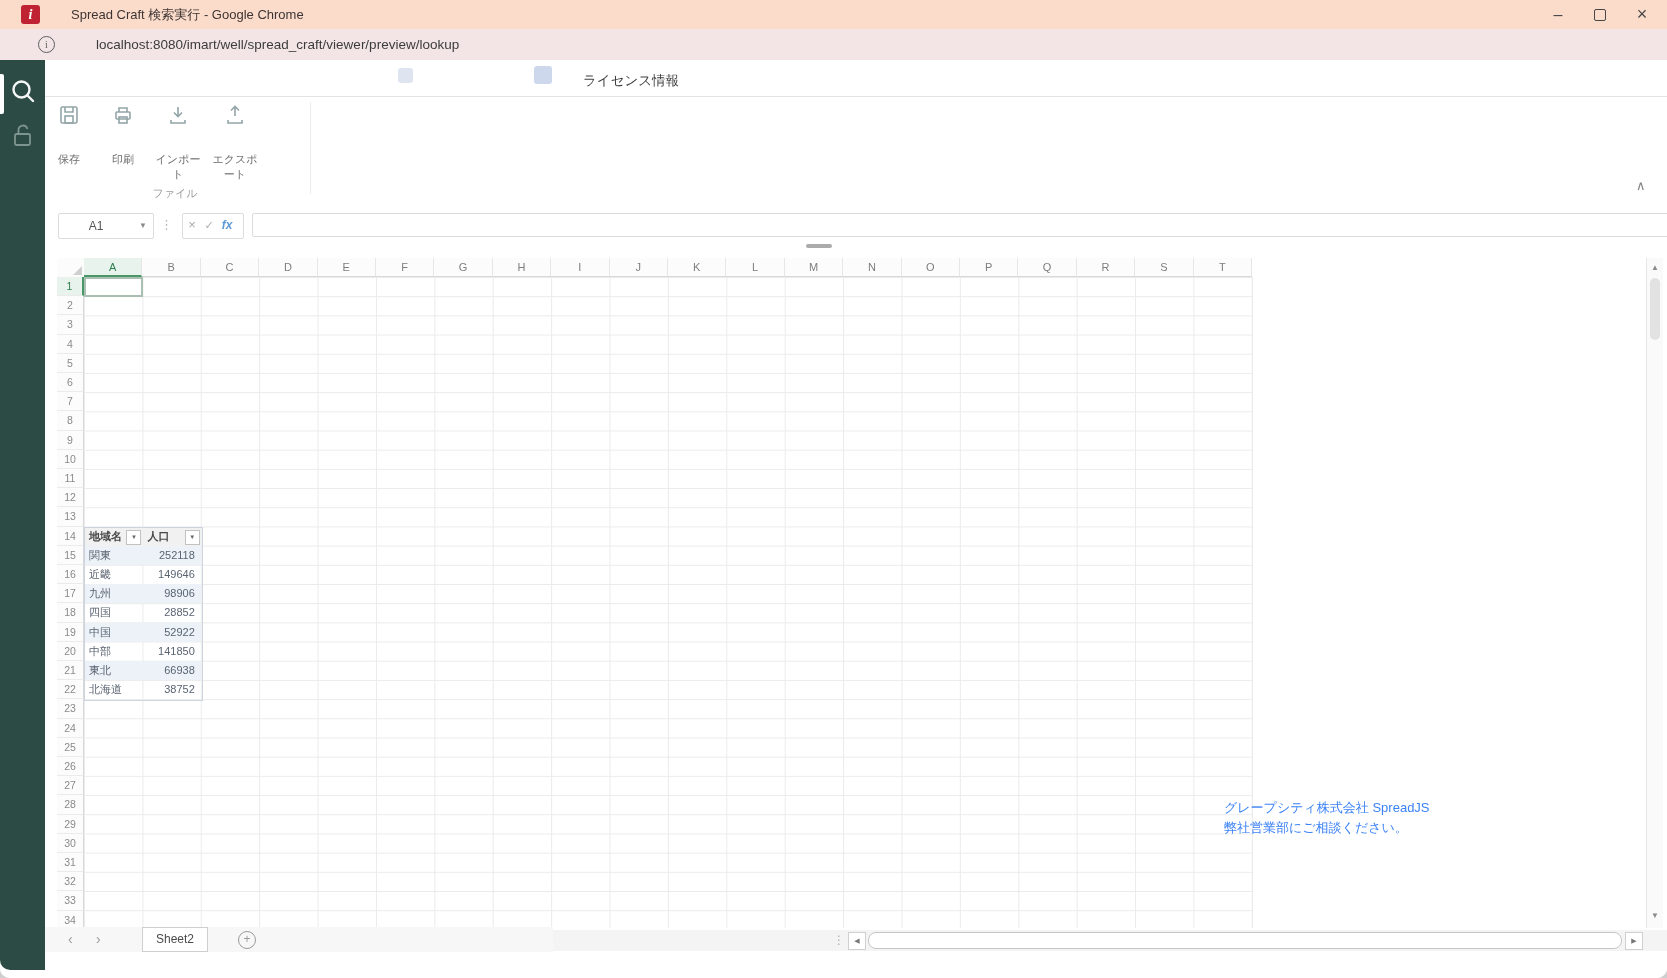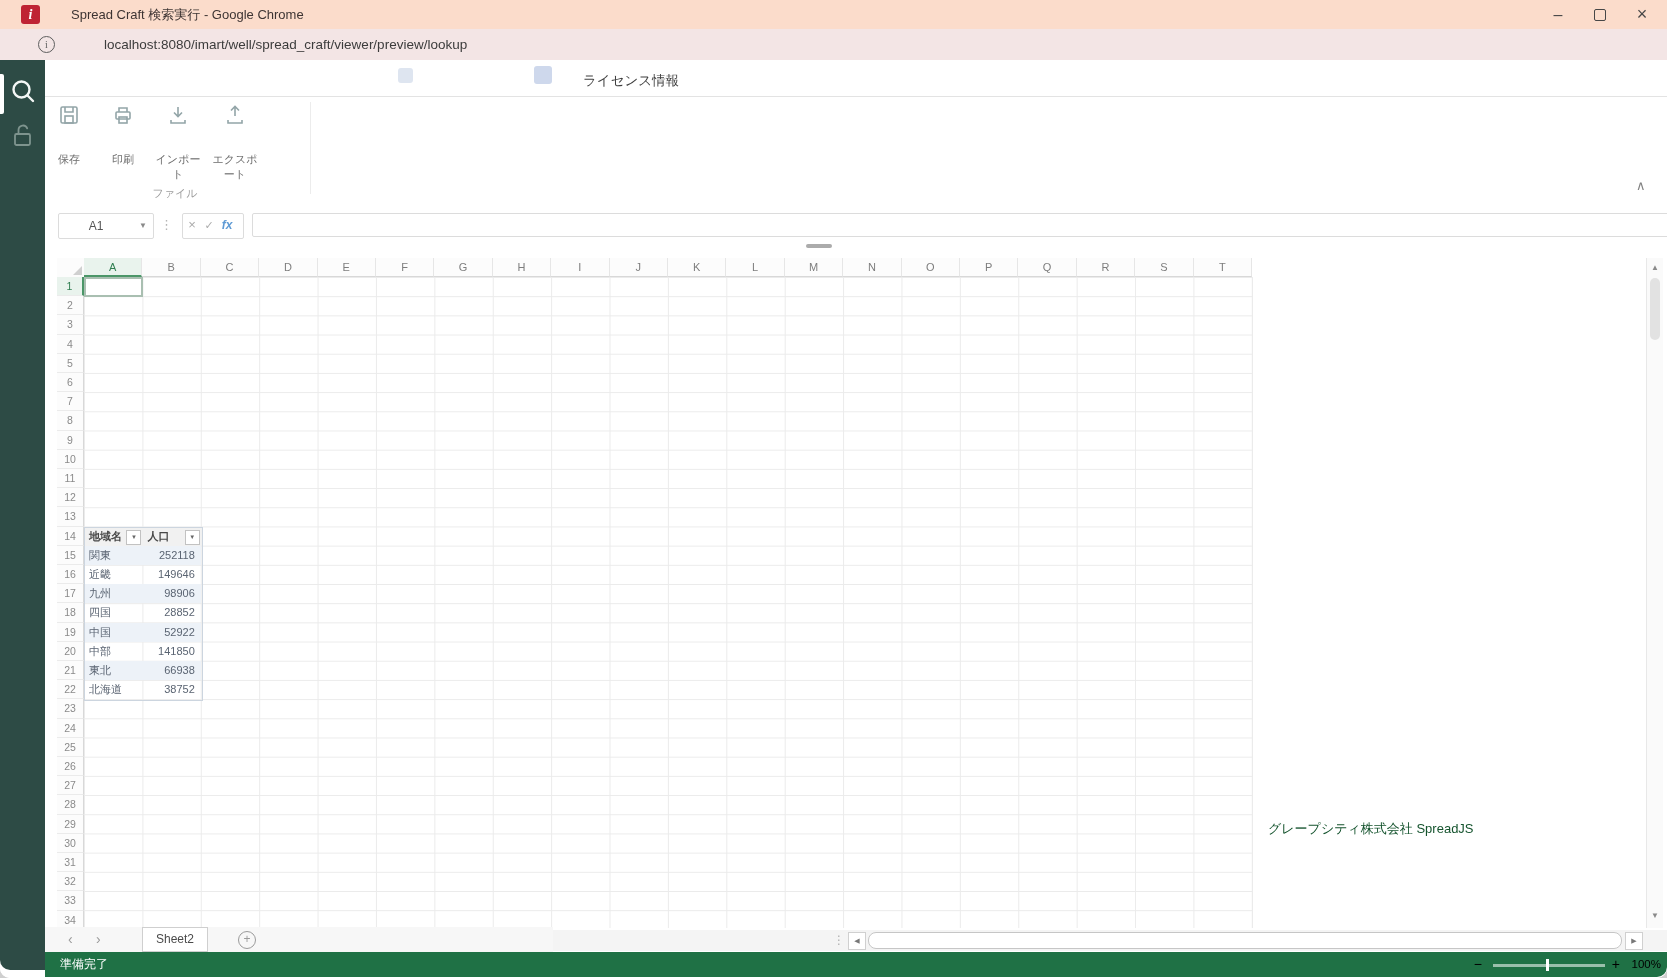--- a/index.html
+++ b/index.html
@@ -8,21 +8,21 @@
   .titlebar{position:absolute;left:0;top:0;width:1667px;height:29px;background:#fbdccb;}
   .favicon{position:absolute;left:21px;top:5px;width:19px;height:19px;background:#bf2333;border-radius:3px;color:#fff;
            font-family:"Liberation Serif",serif;font-style:italic;font-weight:bold;font-size:14px;line-height:19px;text-align:center;}
   .wtitle{position:absolute;left:71px;top:0;height:29px;line-height:29px;font-size:13px;color:#3d3433;}
   .wbtn{position:absolute;top:0;width:40px;height:29px;text-align:center;color:#474747;cursor:default;}
   .wbtn span{line-height:29px;font-size:16px;}
   .maxglyph{display:inline-block;width:10px;height:10px;border:1.4px solid #474747;border-radius:2px;margin-top:9px;}
   .urlbar{position:absolute;left:0;top:29px;width:1667px;height:31px;background:#f3e5e5;border-bottom:1px solid #e9dada;}
   .infoicon{position:absolute;left:38px;top:7px;width:15px;height:15px;border:1.6px solid #5d5d5d;border-radius:50%;
             color:#5d5d5d;font-size:10px;line-height:15px;text-align:center;font-family:"Liberation Serif",serif;}
-  .urltext{position:absolute;left:104px;top:0;height:48px;line-height:31px;font-size:13.5px;color:#3c3c3c;}
+  .urltext{position:absolute;left:96px;top:0;height:48px;line-height:31px;font-size:13.5px;color:#3c3c3c;}
   
   .app{position:absolute;left:0;top:60px;width:1667px;height:918px;background:#fff;}
   .designer{position:absolute;inset:0;}
   
   .tabrow-border{position:absolute;left:45px;top:36px;width:1622px;height:1px;background:#e3e3e3;}
   .lictab{position:absolute;left:583px;top:6px;height:30px;line-height:30px;font-size:13.5px;color:#3f3f3f;}
   .ghosticon1{position:absolute;left:398px;top:8px;width:15px;height:15px;background:#c3cfe4;border-radius:3px;opacity:.55;}
   .ghosticon2{position:absolute;left:534px;top:6px;width:18px;height:18px;background:#aebedf;border-radius:3px;opacity:.6;}
   
   .tool{position:absolute;top:42px;width:56px;text-align:center;}
@@ -53,21 +53,21 @@
   .rowhead.sel{background:#e9f3ed;color:#2e7d4f;border-right:2px solid #4b9668;width:25px;}
   .gridlines{position:absolute;left:39px;top:19px;width:1168px;height:651px;
      background-image:linear-gradient(to right,#ebebeb 1px,transparent 1px),linear-gradient(to bottom,#ebebeb 1px,transparent 1px);
      background-size:58.4px 19.2px;border-right:1px solid #ebebeb;}
   .selcell{position:absolute;left:39px;top:19px;width:55px;height:16px;background:#fff;border:2px solid #a9bfb1;}
   .tcell{position:absolute;font-size:11px;line-height:19px;color:#5a6472;overflow:hidden;white-space:nowrap;}
   .thead{background:#f1f1f1;color:#474747;font-weight:bold;}
   .fbtn{position:absolute;top:3px;width:13px;height:13px;background:#fff;border:1px solid #c2c2c2;font-size:6px;line-height:13px;text-align:center;color:#666;}
   .band{background:#edf2f8;}
   .tableframe{position:absolute;border:1px solid #ccd5df;pointer-events:none;}
-  .license{position:absolute;left:1179px;top:561px;font-size:13px;line-height:20px;color:#14532d;margin-left:44px;}
+  .license{position:absolute;left:1179px;top:540px;font-size:13px;line-height:20px;color:#3b82f6;}
   .license .lfoot{margin-top:14px;}
   
   .vscroll{position:absolute;left:1601px;top:0;width:16px;height:670px;background:#fafafa;border-left:1px solid #e8e8e8;}
   .vscroll .up,.vscroll .dn{position:absolute;left:0;width:16px;height:16px;text-align:center;font-size:8px;color:#8a8a8a;line-height:16px;}
   .vscroll .up{top:2px;} .vscroll .dn{bottom:4px;}
   .vthumb{position:absolute;left:3px;top:20px;width:10px;height:62px;background:#e2e2e2;border-radius:5px;}
   
   .hscrollrow{position:absolute;left:553px;top:870px;width:1114px;height:21px;background:#f4f4f4;}
   .hdots{position:absolute;left:833px;top:870px;height:21px;line-height:21px;color:#b0b0b0;font-size:12px;}
   .hbtn{position:absolute;top:872px;width:16px;height:16px;background:#fff;border:1px solid #d0d0d0;text-align:center;font-size:7px;line-height:16px;color:#777;}
@@ -249,20 +249,21 @@
             <div class="tcell" style="left: 97.4px; top: 383.8px; width: 58.4px; height: 19.2px; padding-right: 6px; box-sizing: border-box; text-align: right;">141850</div>
             <div class="tcell band" style="left: 39px; top: 403px; width: 58.4px; height: 19.2px; padding-left: 5px; box-sizing: border-box;">東北</div>
             <div class="tcell band" style="left: 97.4px; top: 403px; width: 58.4px; height: 19.2px; padding-right: 6px; box-sizing: border-box; text-align: right;">66938</div>
             <div class="tcell" style="left: 39px; top: 422.2px; width: 58.4px; height: 19.2px; padding-left: 5px; box-sizing: border-box;">北海道</div>
             <div class="tcell" style="left: 97.4px; top: 422.2px; width: 58.4px; height: 19.2px; padding-right: 6px; box-sizing: border-box; text-align: right;">38752</div>
             <div class="tableframe" style="left: 39px; top: 268.6px; width: 116.8px; height: 172.8px;"></div>
           </div>
         <div class="license">
           <div id="license-lines">
               <div class="">グレープシティ株式会社 SpreadJS</div>
+              <div class="">弊社営業部にご相談ください。</div>
             </div>
         </div>
         <div class="vscroll">
           <div class="up">▲</div>
           <div class="vthumb"></div>
           <div class="dn">▼</div>
         </div>
       </div>
 
       <div class="tabbar"></div>
@@ -270,28 +271,20 @@
       <div class="tabnav" style="left:96px;">›</div>
       <div class="sheettab">Sheet2</div>
       <div class="addsheet">+</div>
 
       <div class="hscrollrow"></div>
       <div class="hdots">⋮</div>
       <div class="hbtn" style="left:848px;">◀</div>
       <div class="hthumb"></div>
       <div class="hbtn" style="left:1625px;">▶</div>
 
-      <div class="statusbar">
-        <div class="ready">準備完了</div>
-        <div class="zminus">−</div>
-        <div class="ztrack"></div>
-        <div class="zthumb"></div>
-        <div class="zplus">+</div>
-        <div class="zpct">100%</div>
-      </div>
     </div>
 
     <div class="sidebar">
       <div class="sideind"></div>
       <div class="sicon" style="top:18px;">
         <svg width="26" height="26" viewBox="0 0 26 26">
           <circle cx="11.5" cy="11.5" r="8" fill="none" stroke="#f4f7f6" stroke-width="2.4"></circle>
           <line x1="17.5" y1="17.5" x2="23" y2="23" stroke="#f4f7f6" stroke-width="2.4" stroke-linecap="round"></line>
         </svg>
       </div>

